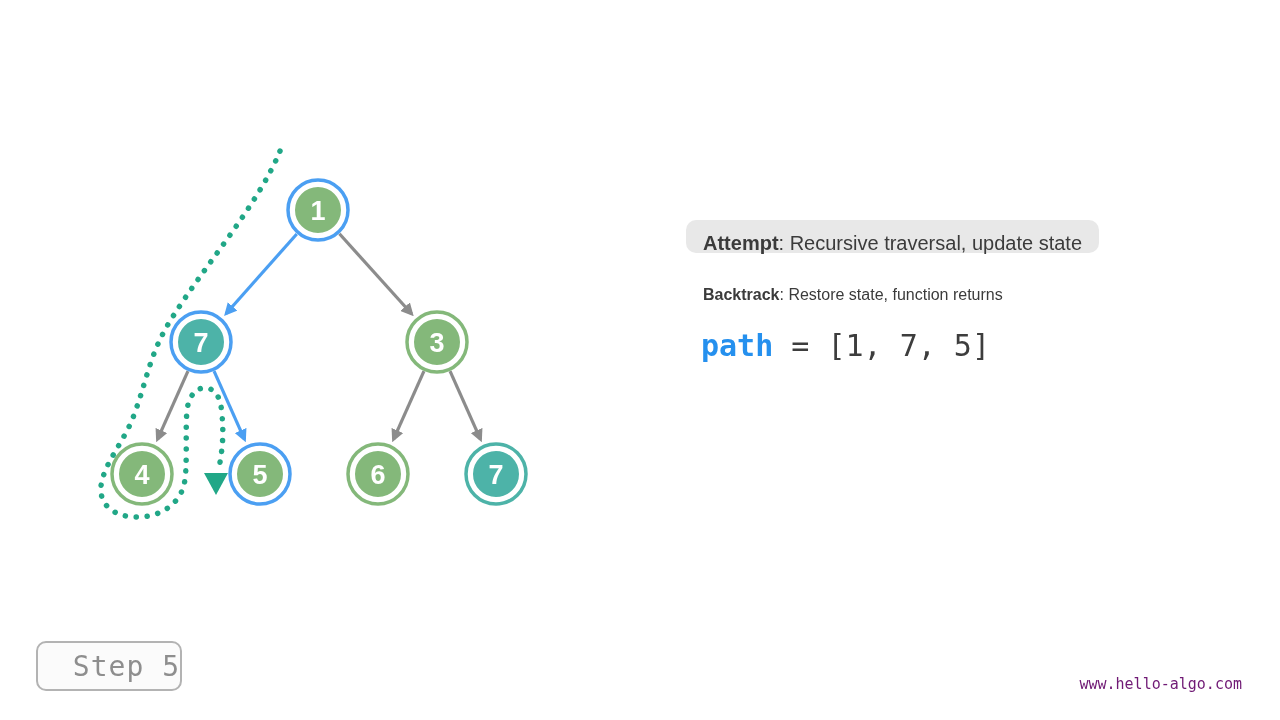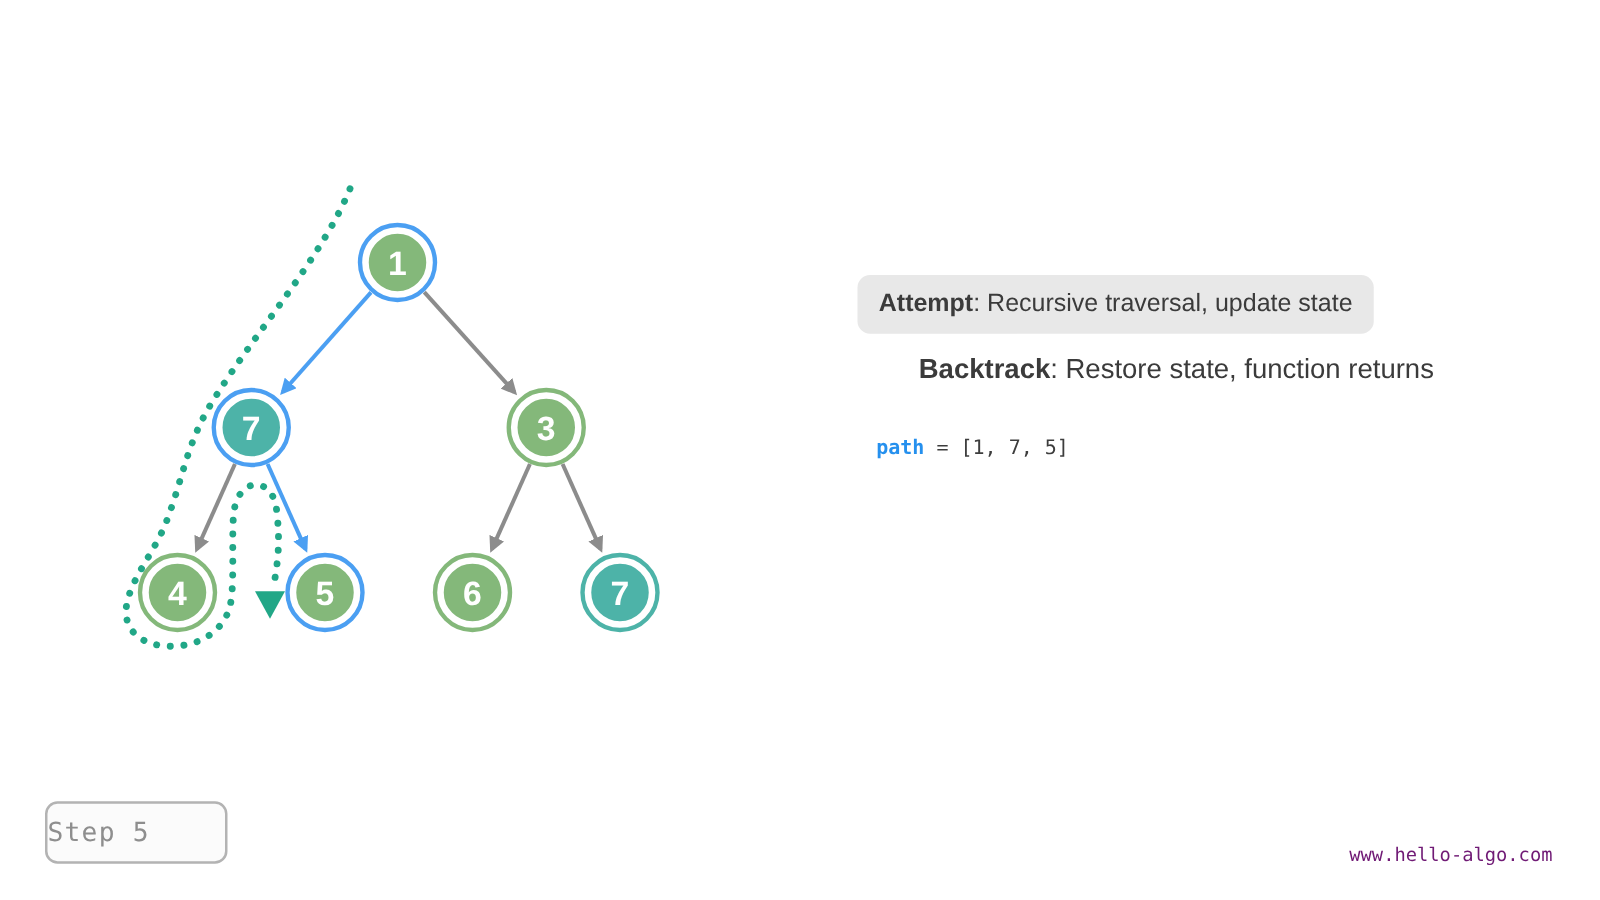--- a/index.html
+++ b/index.html
@@ -10,53 +10,53 @@
     background: #ffffff;
     overflow: hidden;
     font-family: "Liberation Sans", sans-serif;
   }
   #tree-svg { position: absolute; left: 0; top: 0; }
 
   
   .panel-line { position: absolute; white-space: nowrap; }
   #attempt-box {
     left: 686px; top: 220px;
-    height: 47px; line-height: 47px;
+    height: 33px; line-height: 47px;
     padding: 0 17px;
     background: #e8e8e8;
     border-radius: 10px;
     font-size: 20px; color: #3b3b3b;
   }
   #backtrack-line {
     left: 703px; top: 283px;
     height: 24px; line-height: 24px;
-    font-size: 22px; color: #3b3b3b; margin-left: 32px;
+    font-size: 16px; color: #3b3b3b;
   }
   .bold-lead { font-weight: bold; }
   .code-line {
     font-family: "DejaVu Sans Mono", monospace;
-    font-size: 16px; color: #3d3d3d;
-    height: 28px; line-height: 28px; margin-top: 12px;
+    font-size: 30px; color: #3d3d3d;
+    height: 28px; line-height: 28px;
   }
   #path-line { left: 701px; top: 332px; }
   #res-line  { left: 701px; top: 450px; }
   .var-blue { color: #2590ee; font-weight: bold; }
   .var-teal { color: #2f9c8e; font-weight: bold; }
 
   
   #step-badge {
     position: absolute;
     left: 36px; top: 641px;
     width: 146px; height: 50px;
     background: #fbfbfb;
     border: 2px solid #b3b3b3;
     border-radius: 10px;
-    display: flex; align-items: center; justify-content: flex-start;
+    display: flex; align-items: center; justify-content: flex-end;
     font-family: "DejaVu Sans Mono", monospace;
-    font-size: 21px; color: #8e8e8e;
+    font-size: 28px; color: #8e8e8e;
     letter-spacing: 1px;
     box-sizing: border-box;
   }
 
   
   #watermark {
     position: absolute;
     right: 38px; top: 675px;
     font-family: "DejaVu Sans Mono", monospace;
     font-size: 15px; color: #701a75;

